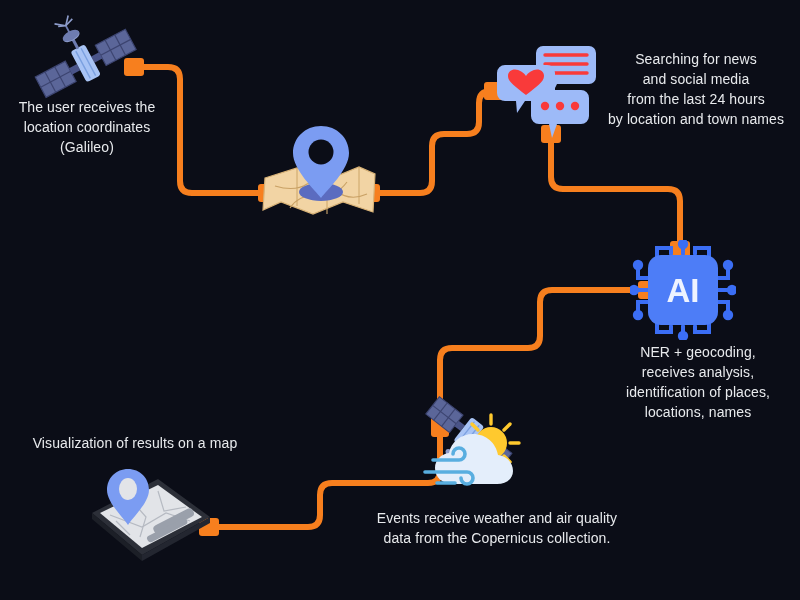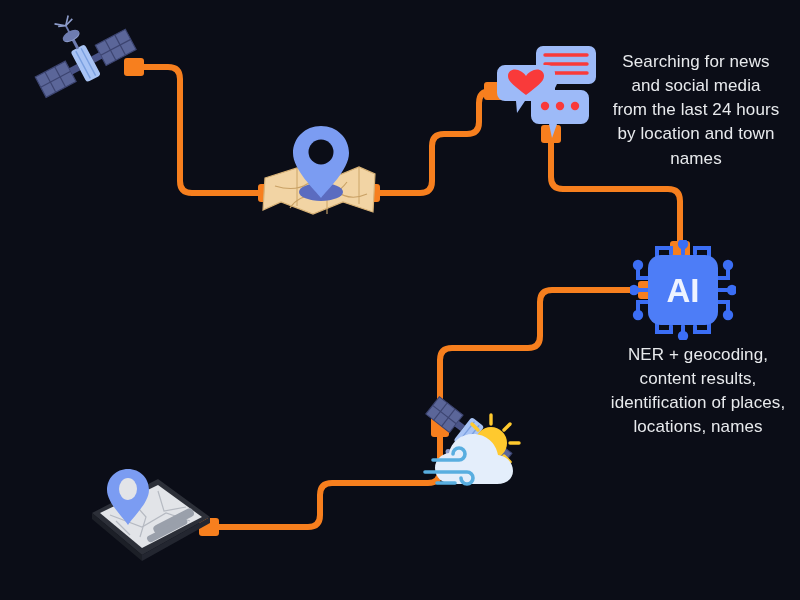--- a/index.html
+++ b/index.html
@@ -16,21 +16,21 @@
   #wires { position: absolute; left: 0; top: 0; width: 800px; height: 600px; }
   .node {
     position: absolute;
     background: #f77f1e;
     border-radius: 3px;
   }
   .icon { position: absolute; text-align: center; }
   .caption {
     position: absolute;
     color: #e8eaed;
-    font-size: 17px;
+    font-size: 14px;
     line-height: 1.42;
     text-align: center;
     white-space: pre-line;
     letter-spacing: .1px;
   }
 </style>
 </head>
 <body>
 
 <div id="stage">
@@ -236,27 +236,33 @@
       </g>
 
       <rect x="72" y="72" width="44" height="9" rx="4" transform="rotate(-27 72 72)" fill="#9aa0ab"></rect>
       <rect x="66" y="82" width="44" height="7" rx="3" transform="rotate(-27 66 82)" fill="#9aa0ab"></rect>
 
       <path d="M48 14 C36 14 27 23 27 35 C27 48 44 63 48 70 C52 63 69 48 69 35 C69 23 60 14 48 14 Z" fill="#7b9cf2"></path>
       <ellipse cx="48" cy="34" rx="9" ry="11" fill="#e2e4e8"></ellipse>
     </svg>
   </div>
 
+  <div class="caption" style="left:2px;top:98px;width:170px;">The user receives the
+location coordinates
+(Galileo)</div>
 
 
   <div class="caption" style="left:592px;top:50px;width:208px;">Searching for news
 and social media
 from the last 24 hours
 by location and town names</div>
 
   <div class="caption" style="left:596px;top:343px;width:204px;">NER + geocoding,
-content results,
+receives analysis,
 identification of places,
 locations, names</div>
 
-
+  <div class="caption" style="left:358px;top:509px;width:278px;">Events receive weather and air quality
+data from the Copernicus collection.</div>
+
+  <div class="caption" style="left:18px;top:434px;width:234px;">Visualization of results on a map</div>
 
 </div>
 
 </body></html>

